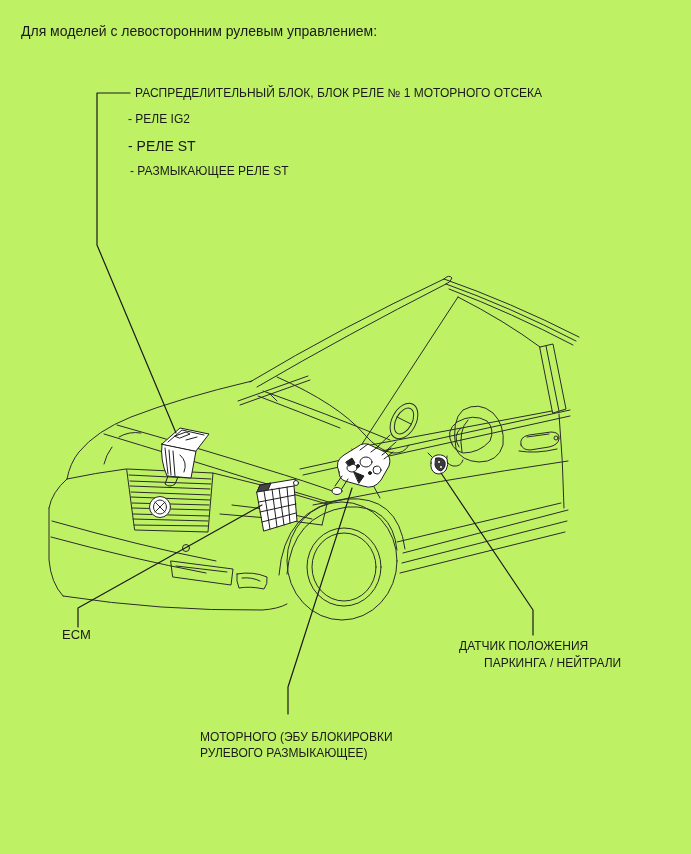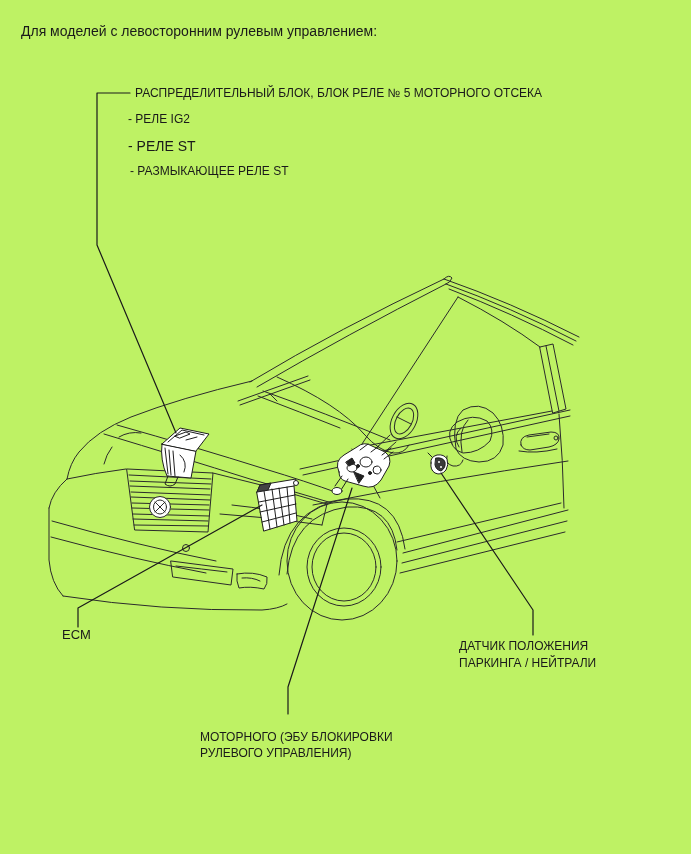--- a/index.html
+++ b/index.html
@@ -14,21 +14,21 @@
   .page{position:absolute;left:0;top:0;width:691px;height:854px;background:#bef264;}
   .diagram-svg{position:absolute;left:0;top:0;}
   .txt{position:absolute;white-space:nowrap;color:#1a1a1a;}
   .page-title{left:21px;top:23px;font-size:14px;}
   .relay-title{left:135px;top:86px;font-size:12px;}
   .relay-item-1{left:128px;top:112px;font-size:12px;}
   .relay-item-2{left:128px;top:138px;font-size:14px;}
   .relay-item-3{left:130px;top:164px;font-size:12px;}
   .ecm-label{left:62px;top:627px;font-size:13px;}
   .sensor-line-1{left:459px;top:639px;font-size:12px;}
-  .sensor-line-2{left:459px;top:656px;font-size:12px;}
+  .sensor-line-2{left:484px;top:656px;font-size:12px;}
   .actuator-line-1{left:200px;top:714px;font-size:12px;}
   .actuator-line-2{left:200px;top:730px;font-size:12px;}
   .actuator-line-3{left:200px;top:746px;font-size:12px;}
 </style>
 </head>
 <body>
 
 <div class="page">
 
   <svg class="diagram-svg" width="691" height="854" viewBox="0 0 691 854">
@@ -196,25 +196,25 @@
     <g fill="none" stroke="#1a1a1a" stroke-width="1.2" stroke-linejoin="round" stroke-linecap="round">
       <path d="M130,93 L97,93 L97,245 L176,433"></path>
       <path d="M262,505 L78,608 L78,627"></path>
       <path d="M352,488 L288,687 L288,714"></path>
       <path d="M441,473 L533,610 L533,635"></path>
     </g>
   </svg>
 
   <div class="txt page-title">Для моделей с левосторонним рулевым управлением:</div>
 
-  <div class="txt relay-title">РАСПРЕДЕЛИТЕЛЬНЫЙ БЛОК, БЛОК РЕЛЕ № 5 МОТОРНОГО ОТСЕКА</div>
+  <div class="txt relay-title">РАСПРЕДЕЛИТЕЛЬНЫЙ БЛОК, БЛОК РЕЛЕ № 1 МОТОРНОГО ОТСЕКА</div>
   <div class="txt relay-item-1">- РЕЛЕ IG2</div>
   <div class="txt relay-item-2">- РЕЛЕ ST</div>
   <div class="txt relay-item-3">- РАЗМЫКАЮЩЕЕ РЕЛЕ ST</div>
 
   <div class="txt ecm-label">ECM</div>
 
   <div class="txt sensor-line-1">ДАТЧИК ПОЛОЖЕНИЯ</div>
   <div class="txt sensor-line-2">ПАРКИНГА / НЕЙТРАЛИ</div>
 
   <div class="txt actuator-line-2">МОТОРНОГО (ЭБУ БЛОКИРОВКИ</div>
-  <div class="txt actuator-line-3">РУЛЕВОГО УПРАВЛЕНИЯ)</div>
+  <div class="txt actuator-line-3">РУЛЕВОГО РАЗМЫКАЮЩЕЕ)</div>
 </div>
 
 </body></html>

